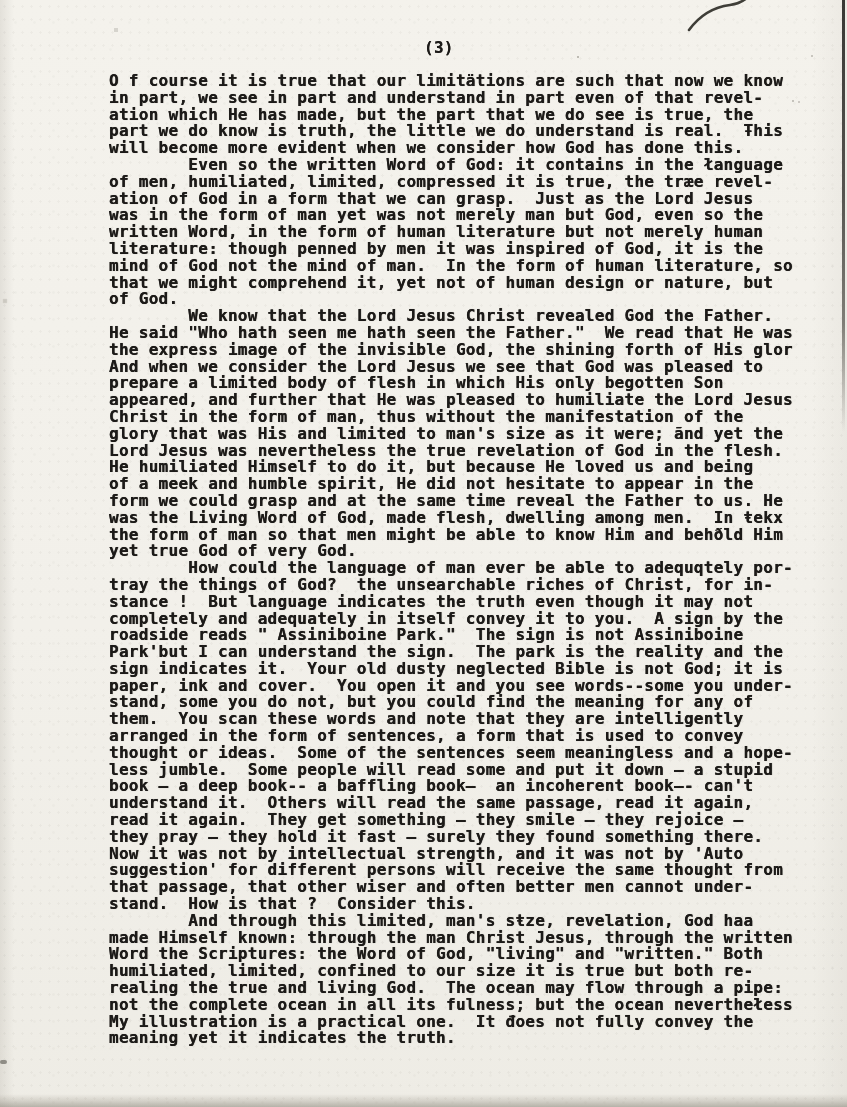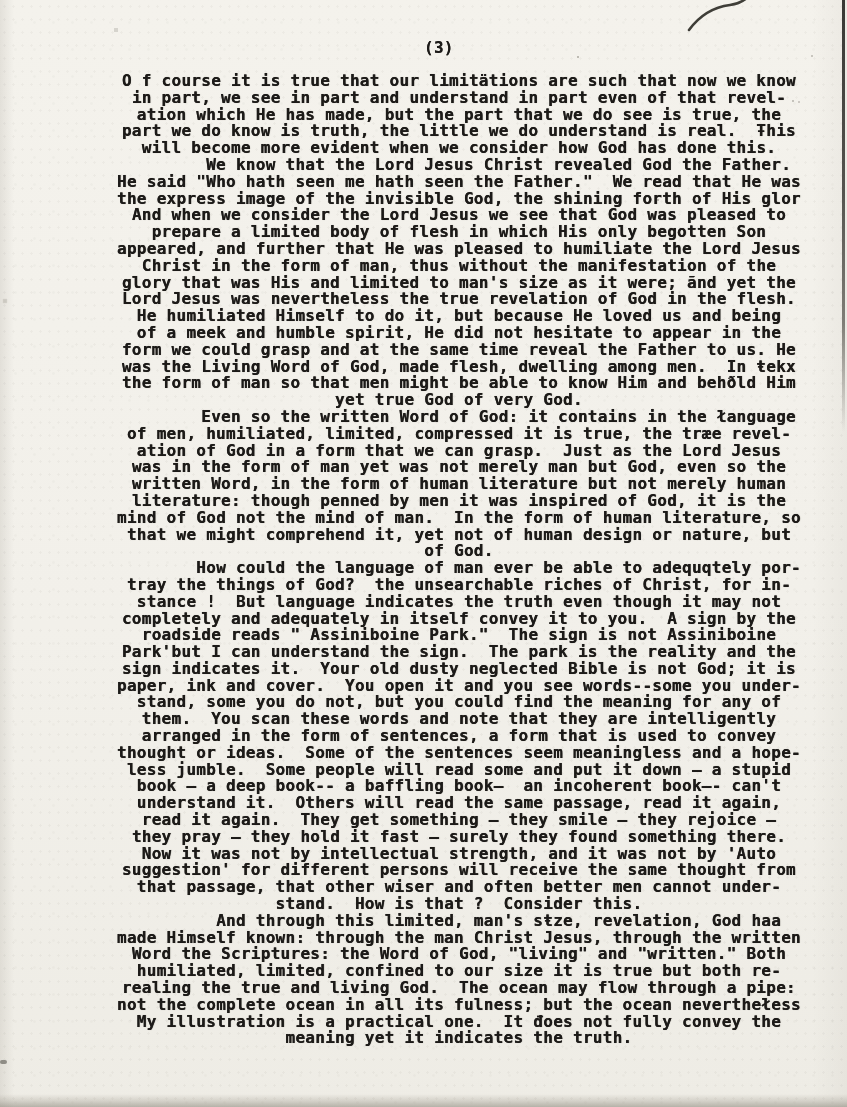--- a/index.html
+++ b/index.html
@@ -28,21 +28,20 @@
     font-size: 16px; line-height: 18px;
     font-weight: 700;
     color: #1c1a18;
     letter-spacing: 0.28px;
     text-shadow: 0 0 0.6px rgba(30,28,25,0.85);
   }
   .text-block {
     position: absolute;
     left: 109px; top: 73px;
     width: 700px;
-    text-align: center;
   }
   .para {
     white-space: pre;
     font-size: 16px;
     line-height: 16.8px;
     font-weight: 700;
     letter-spacing: 0.28px;
     color: #1c1a18;
     text-shadow: 0 0 0.6px rgba(30,28,25,0.85), 0.4px 0.4px 0.8px rgba(40,36,30,0.35);
   }
@@ -91,44 +90,44 @@
 <div class="page">
 
   <div class="page-number">(3)</div>
 
   <div class="text-block">
     <div class="para">O f course it is true that our limitätions are such that now we know
 in part, we see in part and understand in part even of that revel-
 ation which He has made, but the part that we do see is true, the
 part we do know is truth, the little we do understand is real.  Ŧhis
 will become more evident when we consider how God has done this.</div>
+    <div class="para">        Even so the written Word of God: it contains in the łanguage
+of men, humiliated, limited, compressed it is true, the træe revel-
+ation of God in a form that we can grasp.  Just as the Lord Jesus
+was in the form of man yet was not merely man but God, even so the
+written Word, in the form of human literature but not merely human
+literature: though penned by men it was inspired of God, it is the
+mind of God not the mind of man.  In the form of human literature, so
+that we might comprehend it, yet not of human design or nature, but
+of God.</div>
     <div class="para">        We know that the Lord Jesus Christ revealed God the Father.
 He said "Who hath seen me hath seen the Father."  We read that He was
 the express image of the invisible God, the shining forth of His glor
 And when we consider the Lord Jesus we see that God was pleased to
 prepare a limited body of flesh in which His only begotten Son
 appeared, and further that He was pleased to humiliate the Lord Jesus
 Christ in the form of man, thus without the manifestation of the
 glory that was His and limited to man's size as it were; ãnd yet the
 Lord Jesus was nevertheless the true revelation of God in the flesh.
 He humiliated Himself to do it, but because He loved us and being
 of a meek and humble spirit, He did not hesitate to appear in the
 form we could grasp and at the same time reveal the Father to us. He
 was the Living Word of God, made flesh, dwelling among men.  In ŧekx
 the form of man so that men might be able to know Him and behðld Him
 yet true God of very God.</div>
-    <div class="para">        Even so the written Word of God: it contains in the łanguage
-of men, humiliated, limited, compressed it is true, the træe revel-
-ation of God in a form that we can grasp.  Just as the Lord Jesus
-was in the form of man yet was not merely man but God, even so the
-written Word, in the form of human literature but not merely human
-literature: though penned by men it was inspired of God, it is the
-mind of God not the mind of man.  In the form of human literature, so
-that we might comprehend it, yet not of human design or nature, but
-of God.</div>
     <div class="para">        How could the language of man ever be able to adequqtely por-
 tray the things of God?  the unsearchable riches of Christ, for in-
 stance !  But language indicates the truth even though it may not
 completely and adequately in itself convey it to you.  A sign by the
 roadside reads " Assiniboine Park."  The sign is not Assiniboine
 Park'but I can understand the sign.  The park is the reality and the
 sign indicates it.  Your old dusty neglected Bible is not God; it is
 paper, ink and cover.  You open it and you see words--some you under-
 stand, some you do not, but you could find the meaning for any of
 them.  You scan these words and note that they are intelligently

